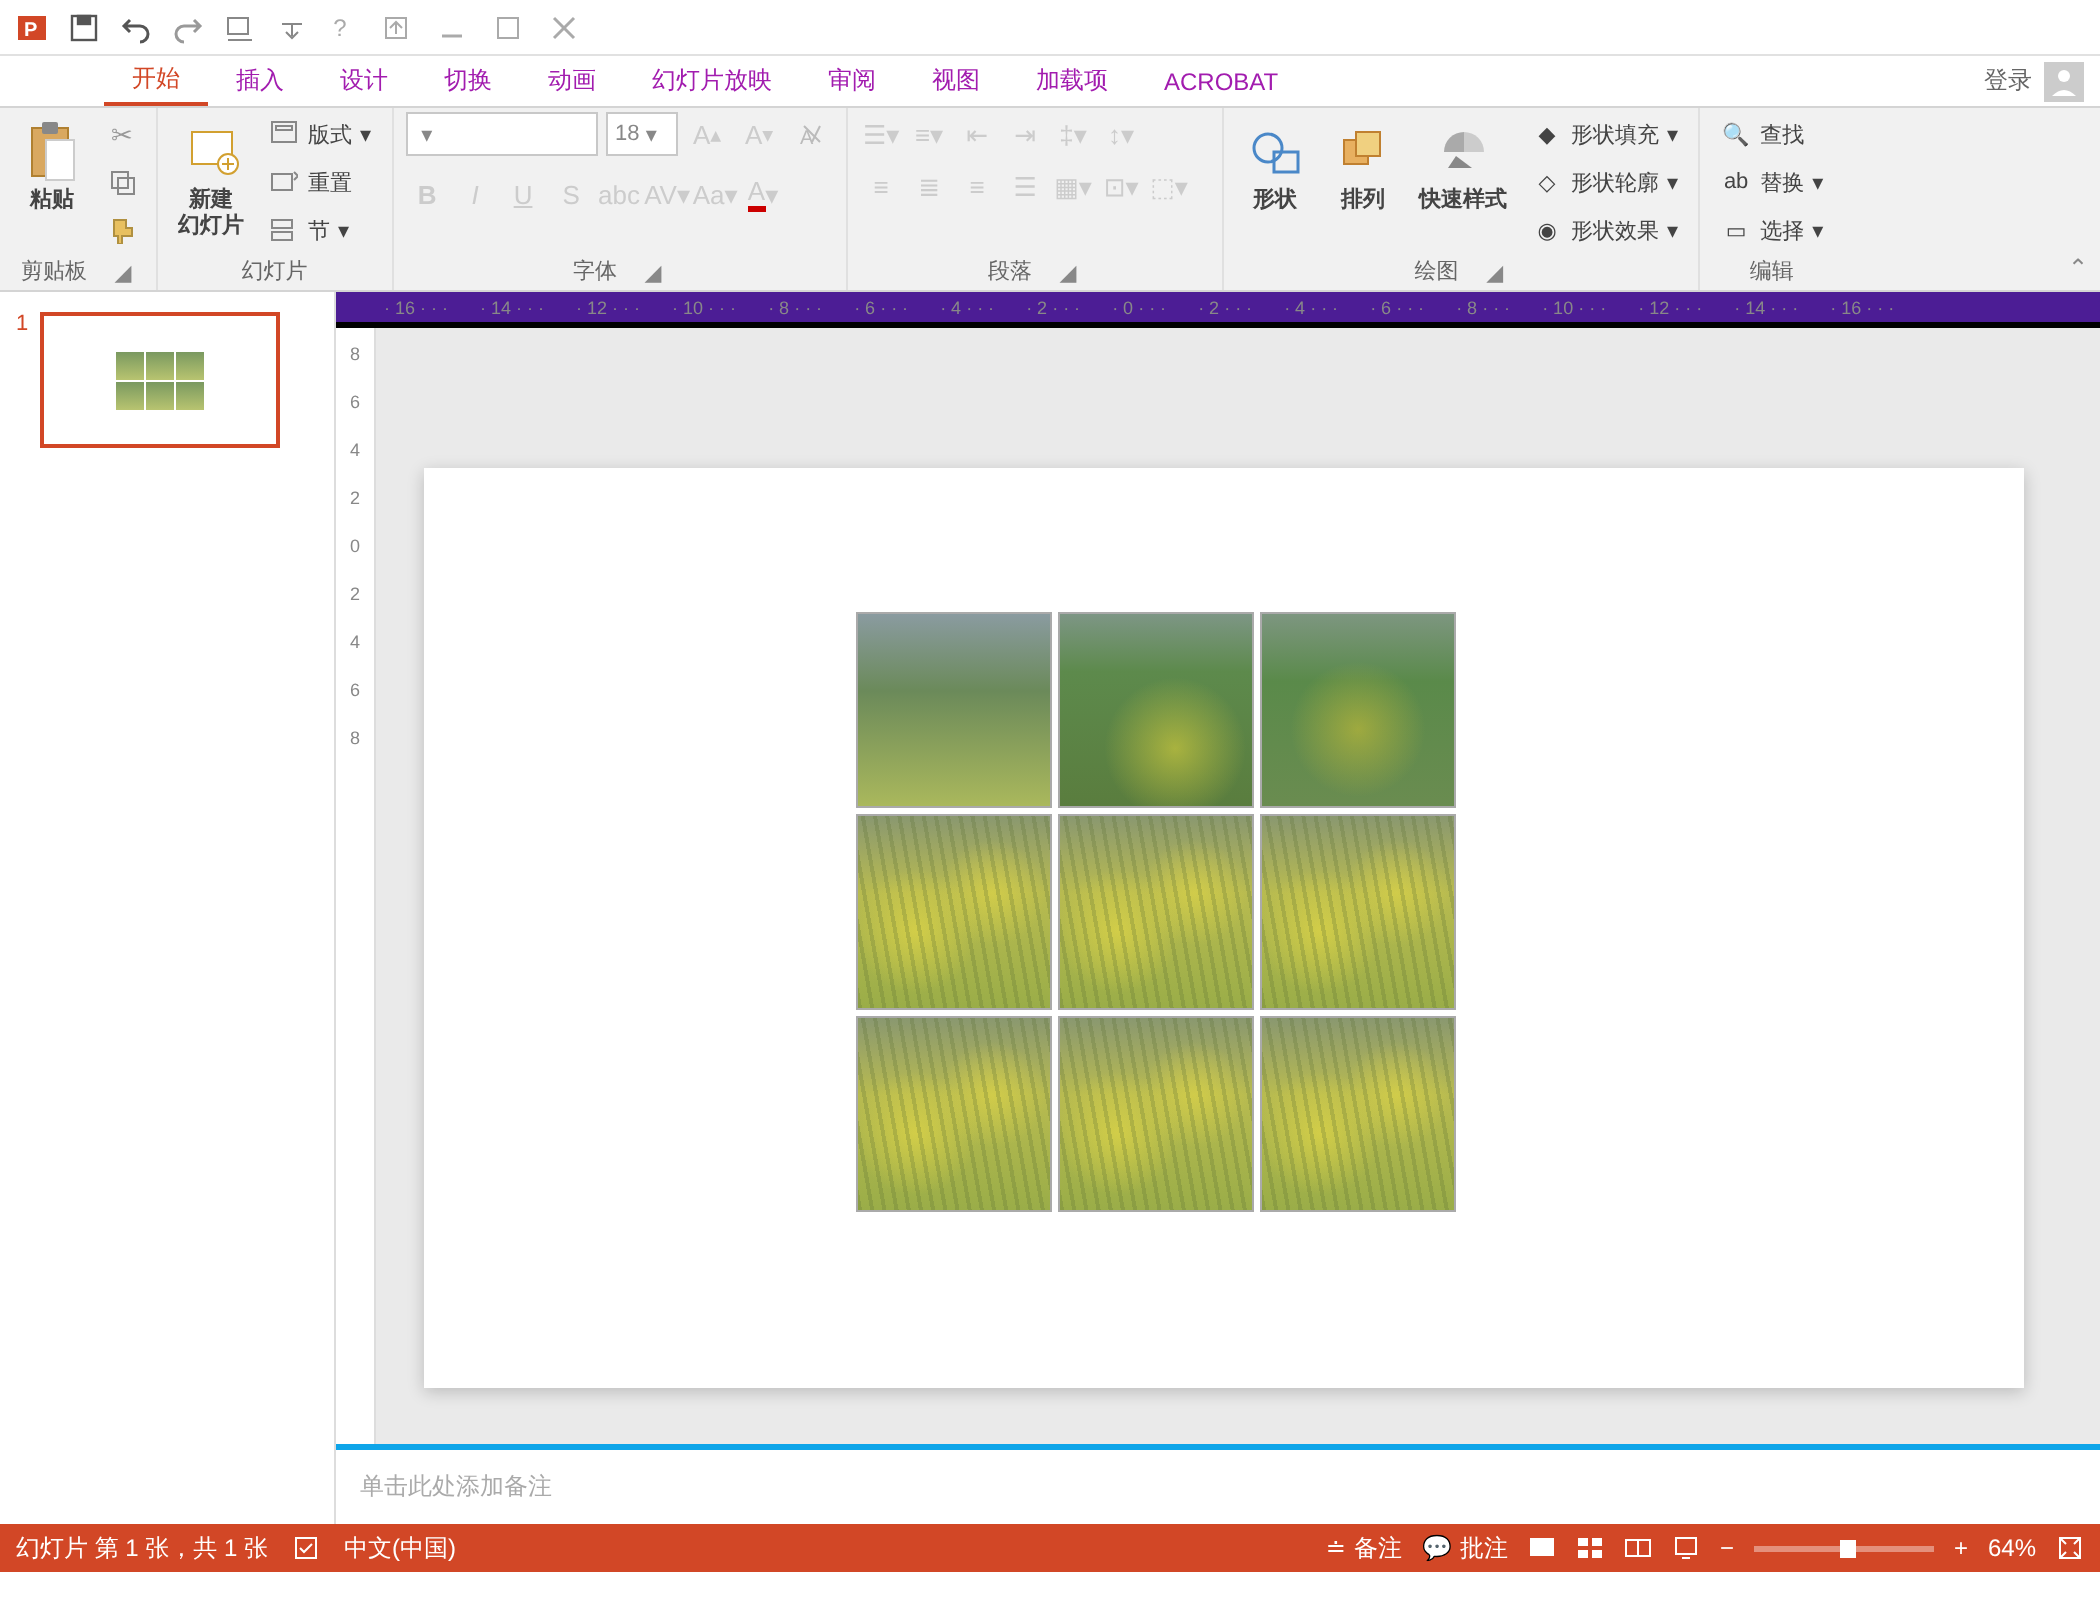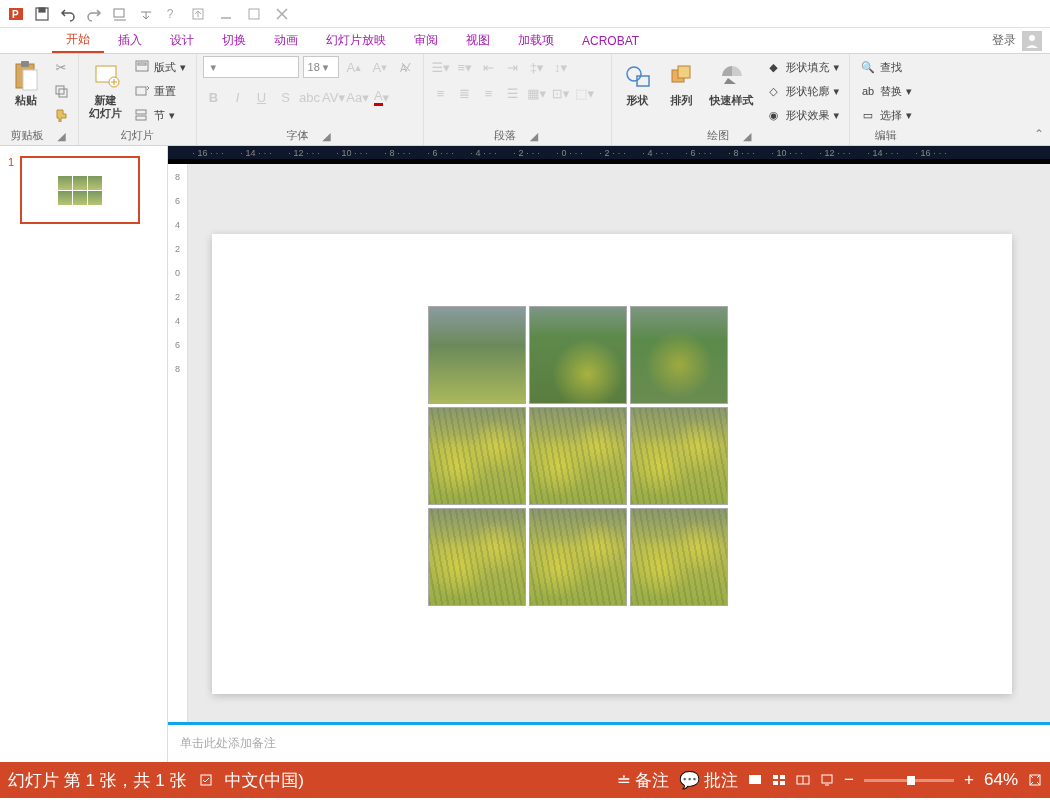--- a/index.html
+++ b/index.html
@@ -45,42 +45,42 @@
 
 .workspace { display: flex; height: 616px; background: #eee; }
 .thumb-panel { width: 168px; background: #fff; border-right: 1px solid #ddd; padding: 10px 8px; overflow-y: auto; }
 .thumb-item { display: flex; gap: 6px; }
 .thumb-num { font-size: 11px; color: #d24726; }
 .thumb { width: 120px; height: 68px; border: 2px solid #d24726; background: #fff; display: flex; align-items: center; justify-content: center; }
 .thumb-grid { display: grid; grid-template-columns: repeat(3, 14px); grid-template-rows: repeat(2, 14px); gap: 1px; }
 .thumb-cell { background: linear-gradient(#7a9960, #b8c470); }
 
 .editor { flex: 1; display: flex; flex-direction: column; background: #eaeaea; }
-.hruler { height: 18px; background: #0f172a; border-bottom: 5px solid #000000; display: flex; align-items: center; padding-left: 24px; overflow: hidden; }
+.hruler { height: 18px; background: #4c1d95; border-bottom: 3px solid #000000; display: flex; align-items: center; padding-left: 24px; overflow: hidden; }
 .ruler-inner { display: flex; font-size: 9px; color: #888; gap: 16px; white-space: nowrap; }
 .ruler-inner span { display: inline-flex; align-items: center; }
 .editor-body { flex: 1; display: flex; }
 .vruler { width: 20px; background: #fff; border-right: 1px solid #ddd; display: flex; flex-direction: column; align-items: center; padding-top: 8px; gap: 14px; font-size: 9px; color: #888; }
 .canvas-area { flex: 1; position: relative; overflow: auto; background: #eaeaea; }
 .slide { position: absolute; left: 24px; top: 70px; width: 800px; height: 460px; background: #fff; box-shadow: 0 2px 8px rgba(0,0,0,0.2); }
 .img-grid { position: absolute; left: 216px; top: 72px; display: grid; grid-template-columns: repeat(3, 98px); grid-template-rows: repeat(3, 98px); gap: 3px; }
 .img-cell { border: 1px solid #aaa; }
 .c1 { background: linear-gradient(180deg, #8a9ba0 0%, #6b8a5a 40%, #aab85c 100%); }
 .c2 { background: linear-gradient(180deg, #7d9685 0%, #5d8a4c 30%, #5a7d3e 100%); position: relative; }
 .c2::after { content:''; position:absolute; inset:0; background: radial-gradient(circle at 60% 70%, rgba(220,210,60,0.6) 0%, transparent 40%); }
 .c3 { background: linear-gradient(180deg, #7d9680 0%, #5a8a4a 35%, #6a8c50 100%); position:relative; }
 .c3::after { content:''; position:absolute; inset:0; background: radial-gradient(circle at 50% 60%, rgba(220,200,50,0.5) 0%, transparent 45%); }
 .c4,.c5,.c6,.c7,.c8,.c9 { background: linear-gradient(180deg, #8a9870 0%, #b8bb50 40%, #9aad48 100%); position:relative; }
 .c4::after,.c5::after,.c6::after,.c7::after,.c8::after,.c9::after { content:''; position:absolute; inset:0; background: repeating-linear-gradient(80deg, rgba(90,110,50,0.25) 0 2px, transparent 2px 6px), radial-gradient(circle at 30% 60%, rgba(225,215,70,0.7) 0%, transparent 35%), radial-gradient(circle at 70% 40%, rgba(225,215,70,0.6) 0%, transparent 30%); }
 
 
 .notes { height: 40px; background: #fff; border-top: 3px solid #0ea5e9; display: flex; align-items: center; padding-left: 12px; color: #aaa; font-size: 12px; }
 
 
-.statusbar { height: 36px; background: #d24726; color: #fff; display: flex; align-items: center; font-size: 17px; padding: 0 8px; }
+.statusbar { height: 24px; background: #d24726; color: #fff; display: flex; align-items: center; font-size: 12px; padding: 0 8px; }
 .sb-left { display: flex; gap: 12px; align-items: center; }
 .sb-spacer { flex: 1; }
 .sb-right { display: flex; gap: 10px; align-items: center; }
 .sb-btn { display: flex; align-items: center; gap: 4px; cursor: pointer; }
 .zoom-slider { width: 90px; height: 3px; background: rgba(255,255,255,0.4); position: relative; }
 .zoom-slider::after { content:''; position:absolute; left:48%; top:-3px; width:8px; height:9px; background:#fff; }
 </style>
 </head>
 <body>
 

